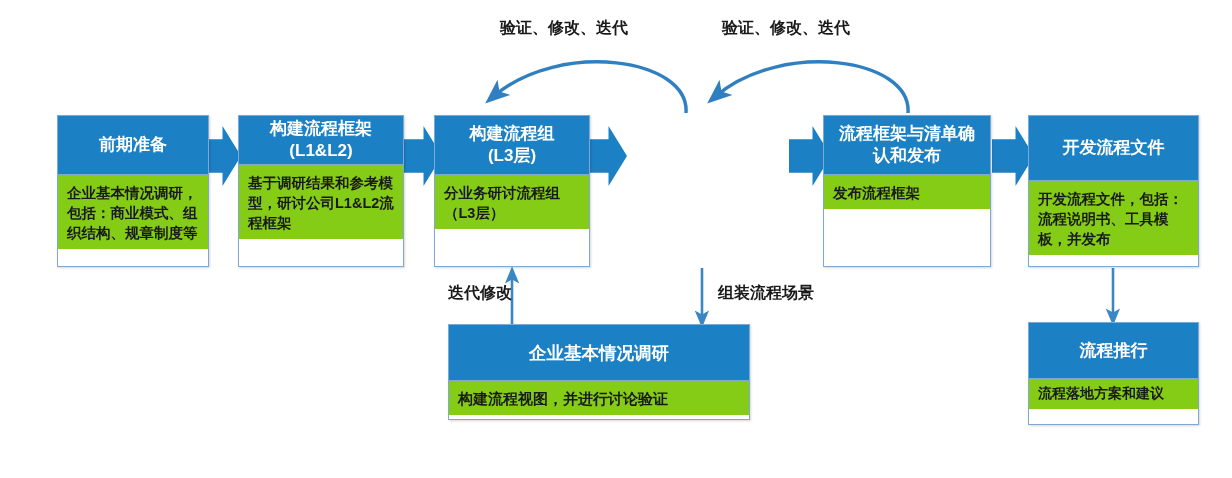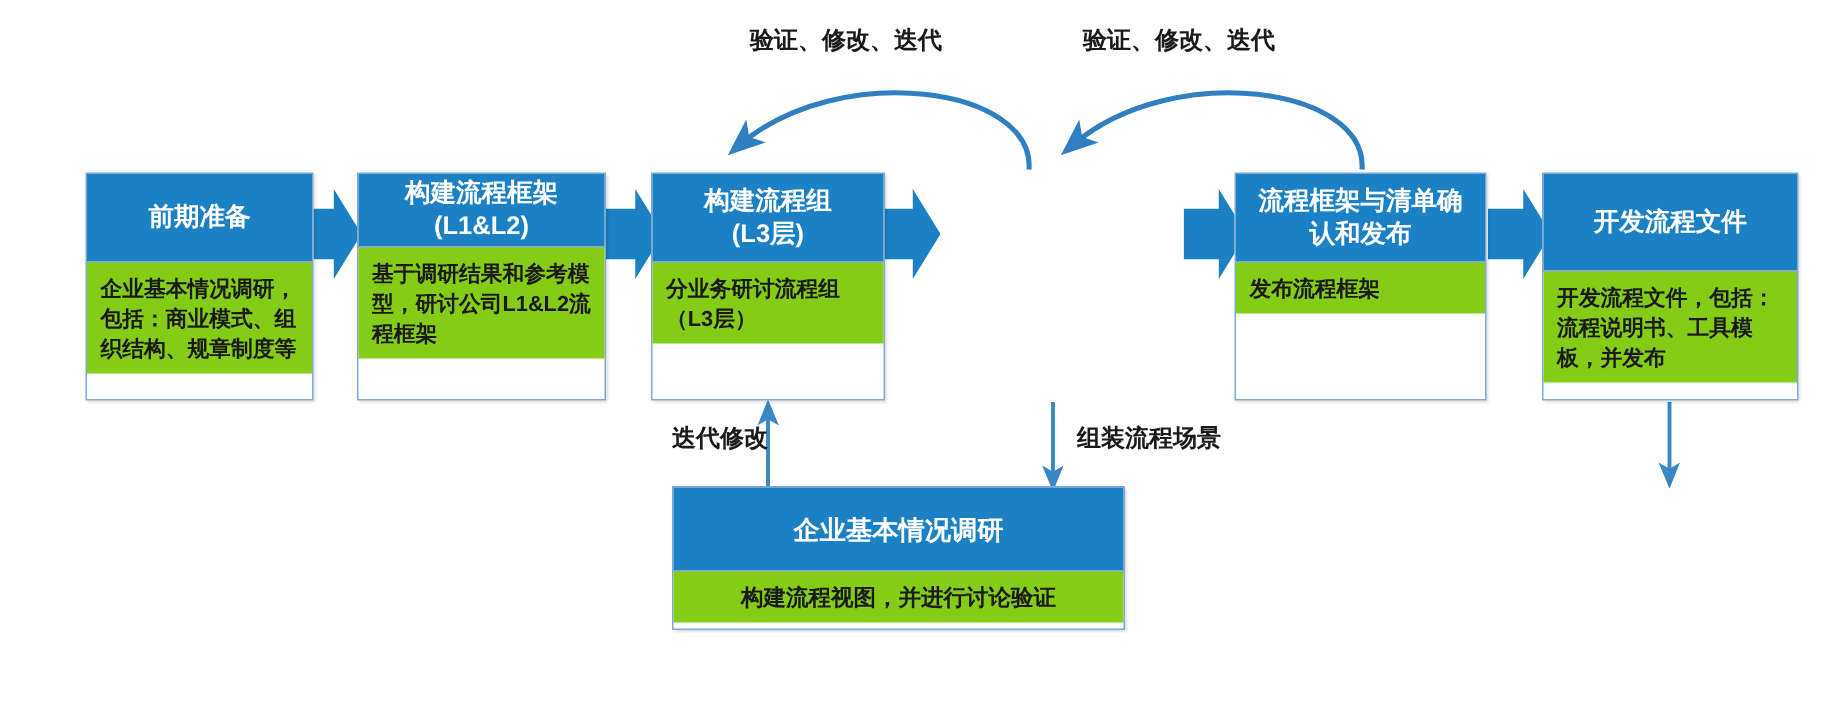--- a/index.html
+++ b/index.html
@@ -64,21 +64,21 @@
   #node-3 .node-head { height: 59px; text-align: center; }
   #node-4 { left: 617px; top: 115px; width: 170px; height: 152px; }
   #node-4 .node-head { height: 59px; }
   #node-5 { left: 823px; top: 115px; width: 168px; height: 152px; }
   #node-5 .node-head { height: 59px; }
   #node-6 { left: 1028px; top: 115px; width: 171px; height: 152px; }
   #node-6 .node-head { height: 65px; }
 
   #node-7 { left: 448px; top: 324px; width: 302px; height: 96px; }
   #node-7 .node-head { height: 56px; font-size: 17.5px; }
-  #node-7 .node-body { font-size: 15px; text-align: center; }
+  #node-7 .node-body { font-size: 15px; }
   #node-8 { left: 1028px; top: 322px; width: 171px; height: 103px; }
   #node-8 .node-head { height: 56px; }
   #node-8 .node-body { font-size: 14px; line-height: 19px; padding-top: 5px; }
 
   
   .chevron {
     position: absolute;
     top: 126px;
     width: 42px;
     height: 60px;
@@ -186,19 +186,23 @@
   <div class="node" id="node-6">
     <div class="node-head">开发流程文件</div>
     <div class="node-body">开发流程文件，包括：流程说明书、工具模板，并发布</div>
   </div>
 
   <div class="node" id="node-7">
     <div class="node-head">企业基本情况调研</div>
     <div class="node-body">构建流程视图，并进行讨论验证</div>
   </div>
 
+  <div class="node" id="node-8">
+    <div class="node-head">流程推行</div>
+    <div class="node-body">流程落地方案和建议</div>
+  </div>
 
   <div class="edge-label" id="label-loop-1">验证、修改、迭代</div>
   <div class="edge-label" id="label-loop-2">验证、修改、迭代</div>
   <div class="edge-label" id="label-iterate">迭代修改</div>
   <div class="edge-label" id="label-assemble">组装流程场景</div>
 
 </div>
 
 </body></html>

